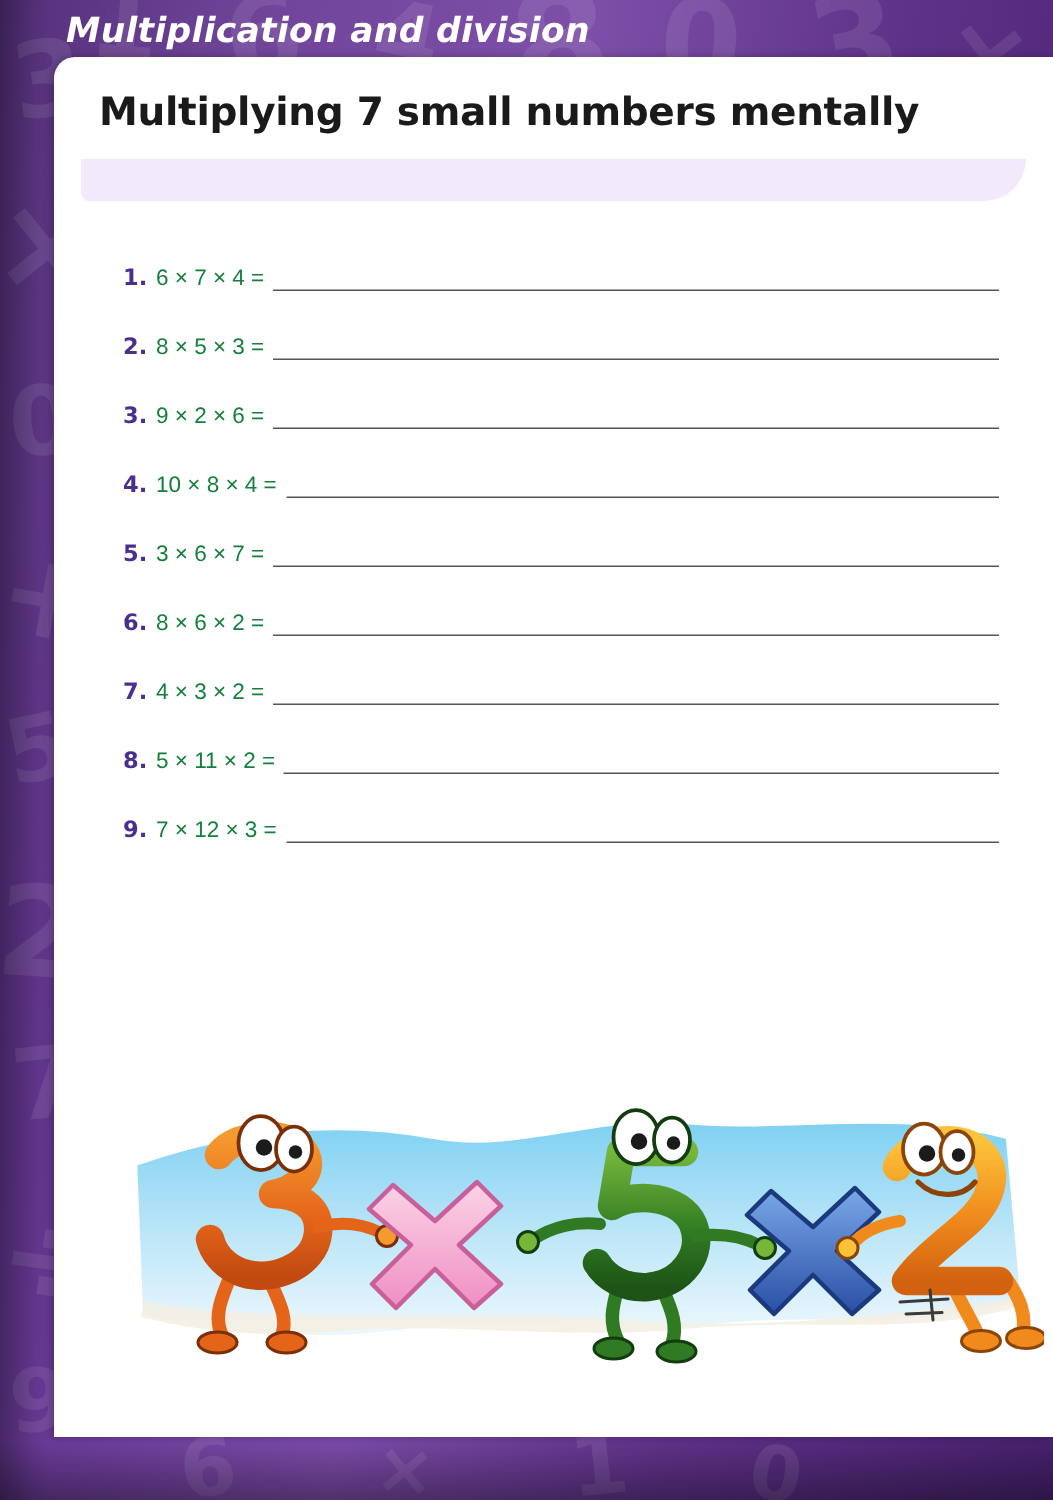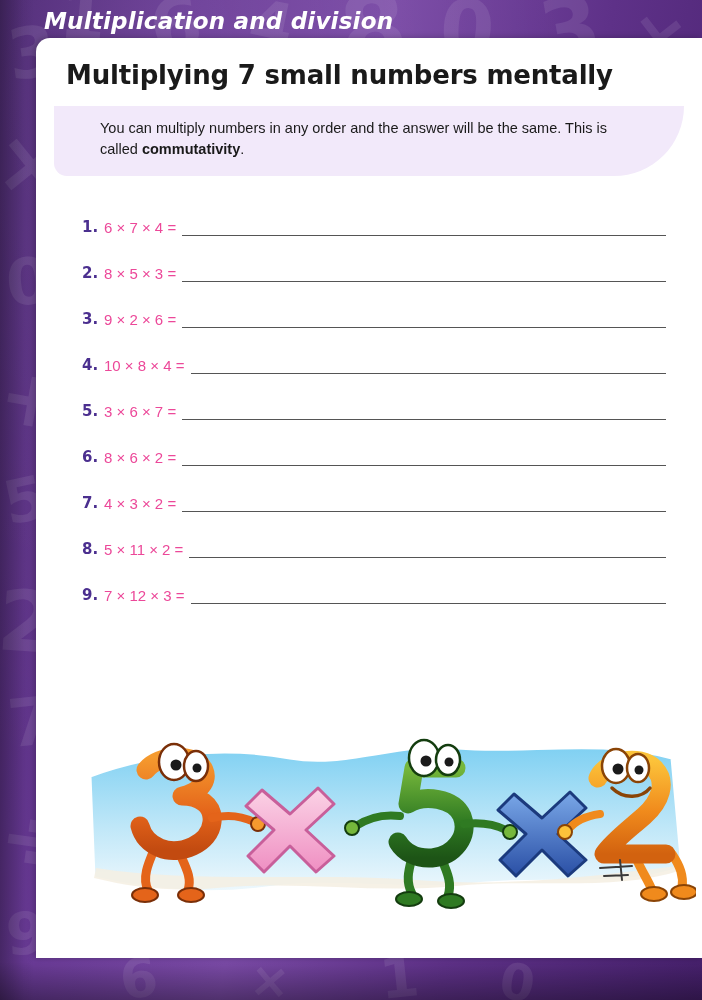--- a/index.html
+++ b/index.html
@@ -131,21 +131,21 @@
     color: #4b2f8f;
     font-weight: bold;
     font-size: 15px;
     width: 22px;
     flex: 0 0 22px;
     line-height: 1;
     padding-bottom: 5px;
     font-family: "DejaVu Sans", sans-serif;
   }
   .q-text {
-    color: #ec4899;
+    color: #15803d;
     font-size: 15px;
     white-space: nowrap;
     line-height: 1;
     padding-bottom: 5px;
     padding-right: 6px;
   }
   .q-line {
     flex: 1 1 auto;
     border-bottom: 1px solid #555;
     height: 0;
@@ -249,23 +249,20 @@
   <div class="bottom-strip"></div>
 
   <div class="chapter-title">Multiplication and division</div>
 
   <div class="sheet">
     <div class="sheet-inner">
 
       <h1 class="worksheet-title">Multiplying 7 small numbers mentally</h1>
 
       <div class="intro">
-        <p>
-          <span>You can multiply numbers in any order and the answer will be the same. This is called </span><b>commutativity</b><span>.</span>
-        </p>
       </div>
 
 
       <div class="questions">
         <div class="q-row">
           <div class="q-num">1.</div>
           <div class="q-text">6 × 7 × 4 =</div>
           <div class="q-line"></div>
         </div>
         <div class="q-row">

